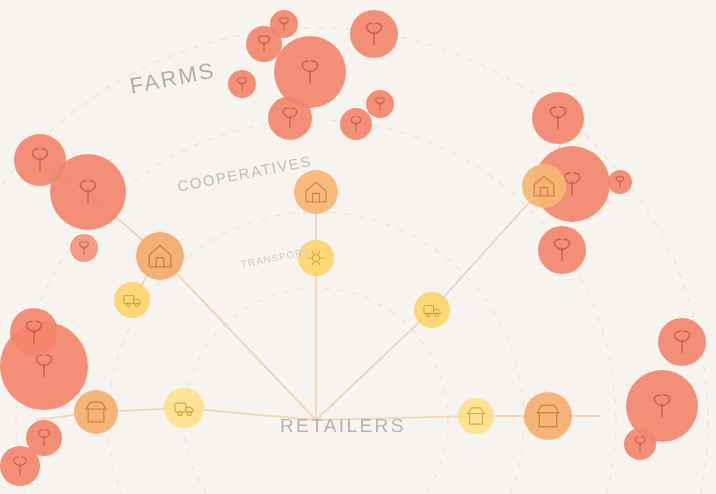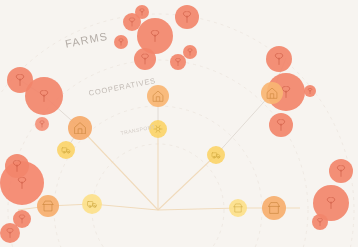--- a/index.html
+++ b/index.html
@@ -311,14 +311,15 @@
             <path d="M234.76 206.785 L234.76 212.05 L241.24 212.05 L241.24 206.785"></path>
             <path d="M233.95 206.785 L235.57 203.95 L240.43 203.95 L242.05 206.785"></path>
           </g>
         </g>
       </g>
   </svg>
 
   <div class="axis-label" id="lbl-farms">FARMS</div>
   <div class="axis-label" id="lbl-coops">COOPERATIVES</div>
   <div class="axis-label" id="lbl-transport">TRANSPORT</div>
+  <div class="axis-label" id="lbl-retailers">RETAILERS</div>
 
 </div>
 
 </body></html>

